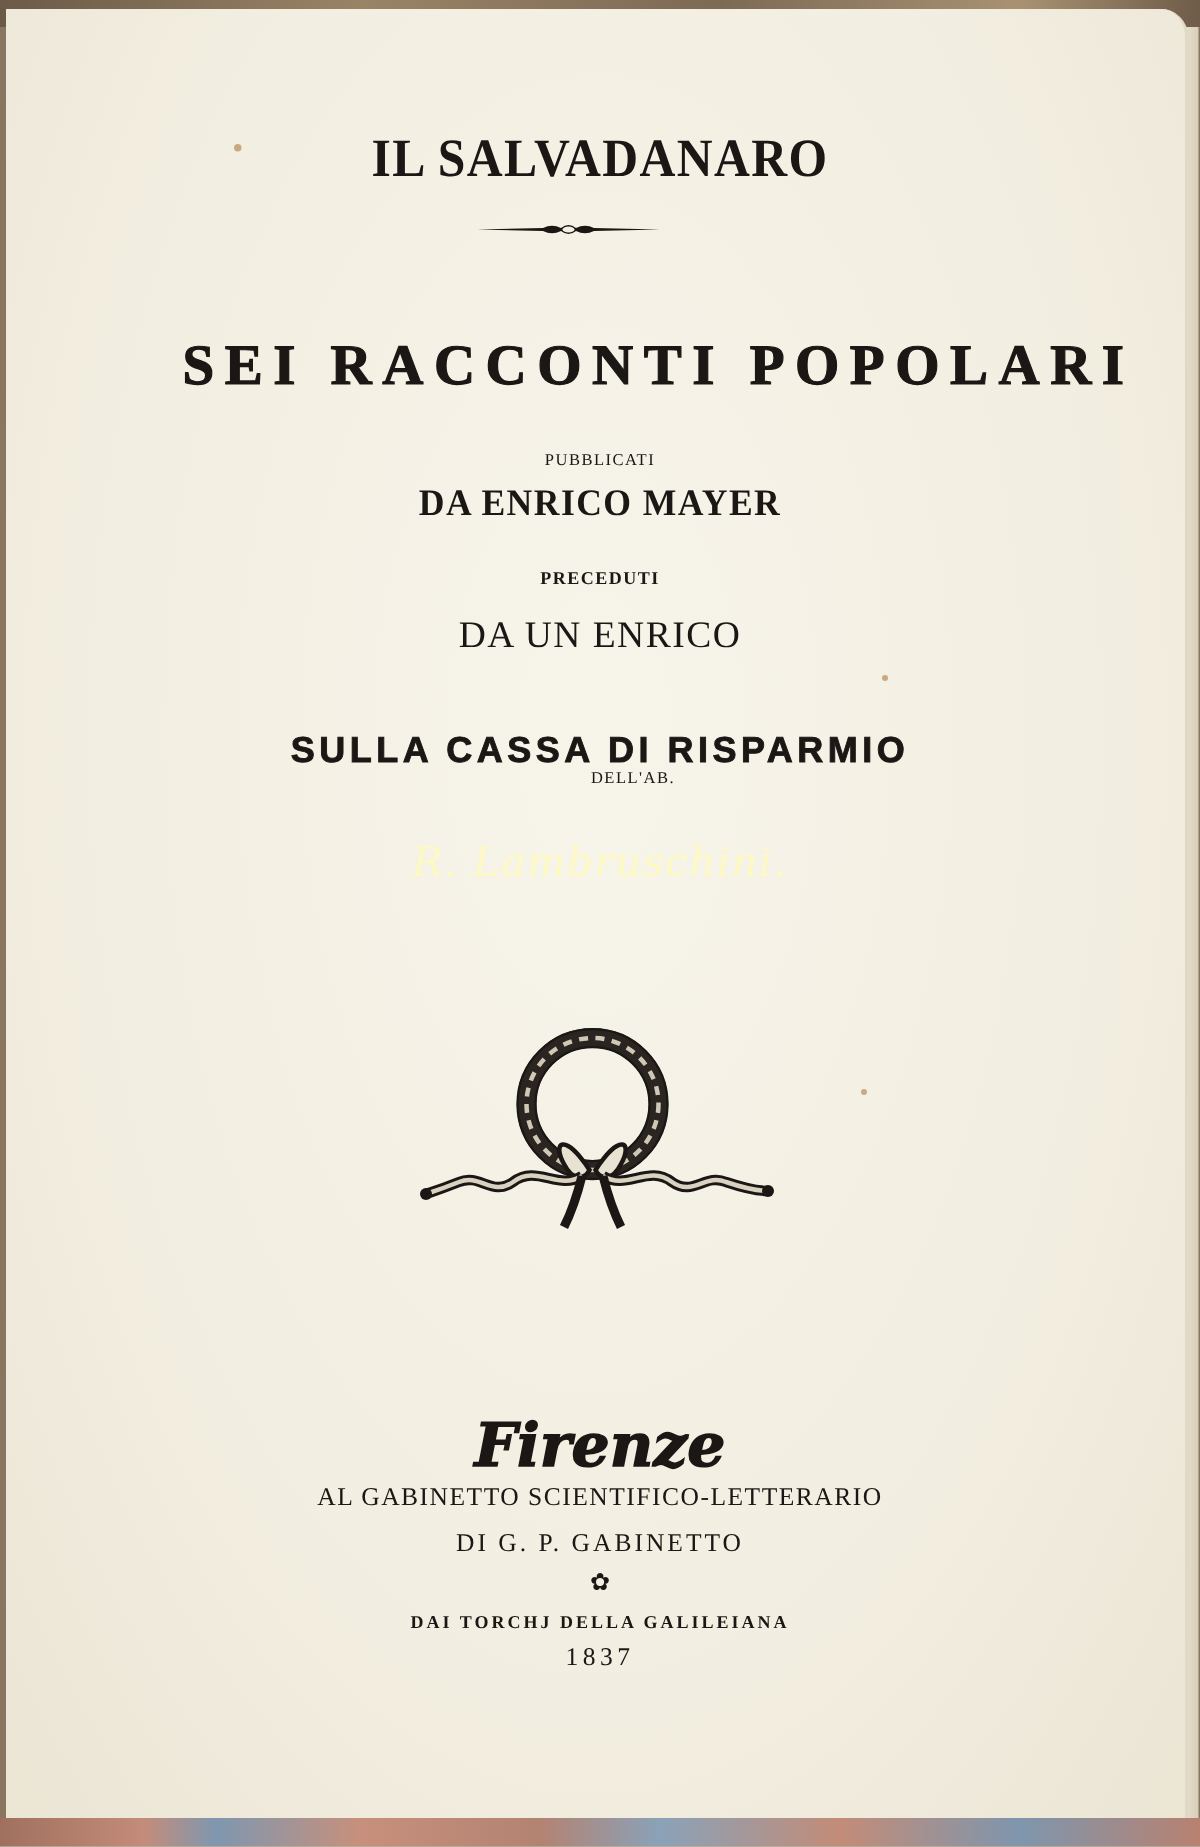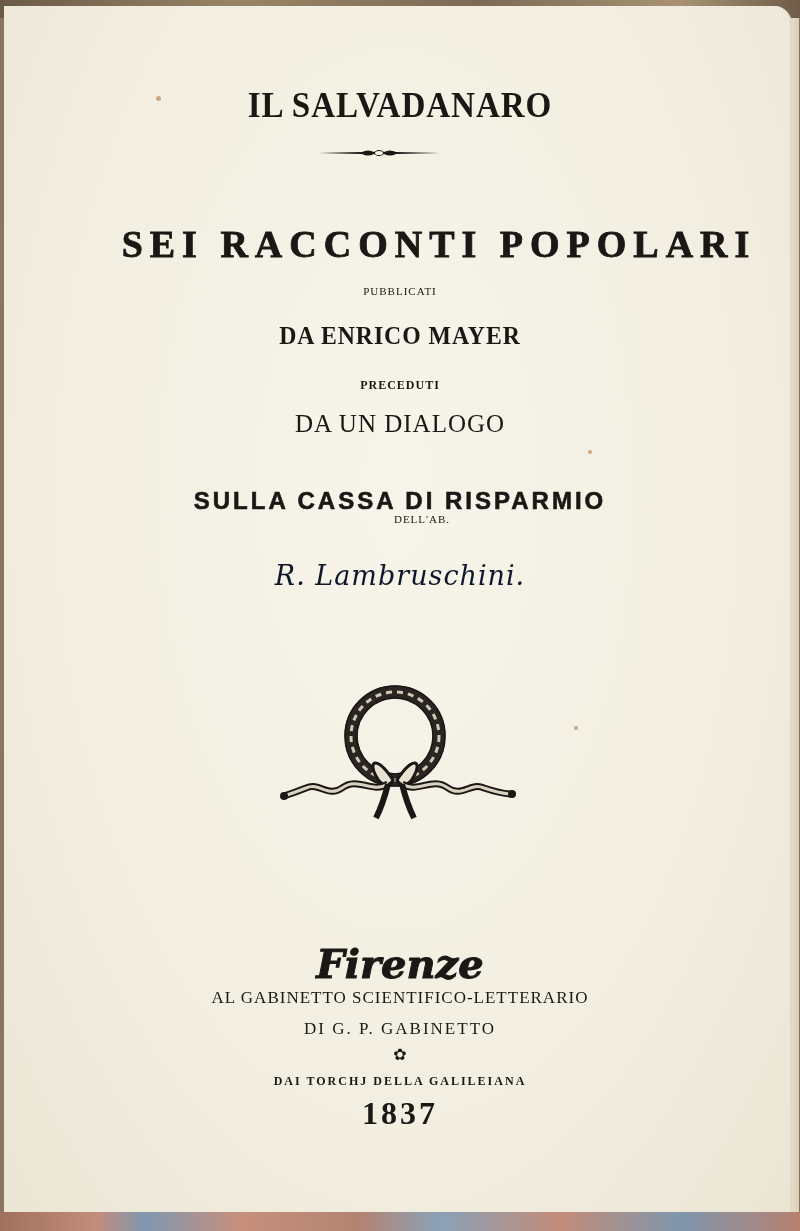--- a/index.html
+++ b/index.html
@@ -33,60 +33,60 @@
   .title {
     top:84px; font-family:"Liberation Serif", serif; font-weight:bold;
     font-size:36px; letter-spacing:1px; transform:scaleX(0.92);
   }
   .rule-orn { position:absolute; left:318px; top:148px; width:122px; height:10px; }
   .subtitle {
     top:222px; font-family:"Liberation Serif", serif; font-weight:900;
     font-size:38px; letter-spacing:7px;margin-left:39px; -webkit-text-stroke:0.8px #1a1714;
   }
   .small-caps { font-family:"Liberation Serif", serif; font-size:11px; letter-spacing:1px; }
-  .pubblicati { top:285px; }
+  .pubblicati { top:301px; }
   .author {
     top:322px; font-family:"Liberation Serif", serif; font-weight:bold;
     font-size:25px; letter-spacing:1px; transform:scaleX(0.95);
   }
   .preceduti { top:378px; font-weight:bold; font-size:12px; }
   .dialogo {
     top:410px; font-family:"Liberation Serif", serif;
     font-size:25px; letter-spacing:1px;
   }
   .cassa {
     top:465px; font-family:"Liberation Sans", sans-serif; font-weight:900;
     font-size:24px; letter-spacing:3px;margin-top:22px; -webkit-text-stroke:0.6px #1a1714;
   }
   .dell { top:513px; font-size:11px;margin-left:22px; }
   .signature {
     top:560px; font-family:"DejaVu Serif", serif; font-style:italic;
-    font-size:27px; letter-spacing:1px; color:#0f172a;
+    font-size:27px; letter-spacing:1px; color:#fef9c3;
   }
   .wreath { position:absolute; left:276px; top:684px; width:246px; height:146px; }
   .city {
     top:940px; font-family:"DejaVu Serif", serif; font-weight:bold; font-style:italic;
     font-size:40px; letter-spacing:0px; -webkit-text-stroke:1px #1a1714;
   }
   .gabinetto {
     top:988px; font-family:Liberation Serif, serif;
     font-size:17px; letter-spacing:1px;
   }
   .vieusseux {
     top:1019px; font-family:"Liberation Serif", serif;
     font-size:17px; letter-spacing:2px;
   }
   .flower { top:1045px; font-size:16px; }
   .torchi {
     top:1074px; font-family:"Liberation Serif", serif; font-weight:bold;
     font-size:12px; letter-spacing:2px;
   }
   .year {
-    top:1095px; font-family:"Liberation Serif", serif; font-weight:bold;
-    font-size:32px; letter-spacing:3px;
+    top:1095px; font-family:"Liberation Serif", serif; font-weight:normal;
+    font-size:17px; letter-spacing:3px;
   }
   .spot { position:absolute; border-radius:50%; background:#b88a5a; opacity:0.7; }
 </style>
 </head>
 <body>
 
 <div class="binding-top"></div>
 <div class="page-edge"></div>
 <div class="page">
   <span class="spot" style="left:152px;top:90px;width:5px;height:5px;"></span>
@@ -99,21 +99,21 @@
 
 <svg class="rule-orn" viewBox="0 0 122 10">
   <path d="M0 5 L44 4 Q50 1 56 4 Q61 0 66 4 Q72 1 78 4 L122 5 L78 6 Q72 9 66 6 Q61 10 56 6 Q50 9 44 6 Z" fill="#1a1714"></path>
   <ellipse cx="61" cy="5" rx="4" ry="2" fill="#f4f0e4"></ellipse>
 </svg>
 
 <div class="line subtitle">SEI RACCONTI POPOLARI</div>
 <div class="line small-caps pubblicati">PUBBLICATI</div>
 <div class="line author">DA ENRICO MAYER</div>
 <div class="line small-caps preceduti">PRECEDUTI</div>
-<div class="line dialogo">DA UN DIALOGO</div>
+<div class="line dialogo">DA UN ENRICO</div>
 <div class="line cassa">SULLA CASSA DI RISPARMIO</div>
 <div class="line small-caps dell">DELL'AB.</div>
 <div class="line signature">R. Lambruschini.</div>
 
 <svg class="wreath" viewBox="0 0 246 146">
 
   <circle cx="119" cy="52" r="44" fill="none" stroke="#2a2520" stroke-width="13"></circle>
   <circle cx="119" cy="52" r="44" fill="none" stroke="#cfc8b6" stroke-width="3" stroke-dasharray="6 5"></circle>
   <circle cx="119" cy="52" r="50" fill="none" stroke="#1a1714" stroke-width="1.5"></circle>
   <circle cx="119" cy="52" r="38" fill="none" stroke="#1a1714" stroke-width="1.5"></circle>

